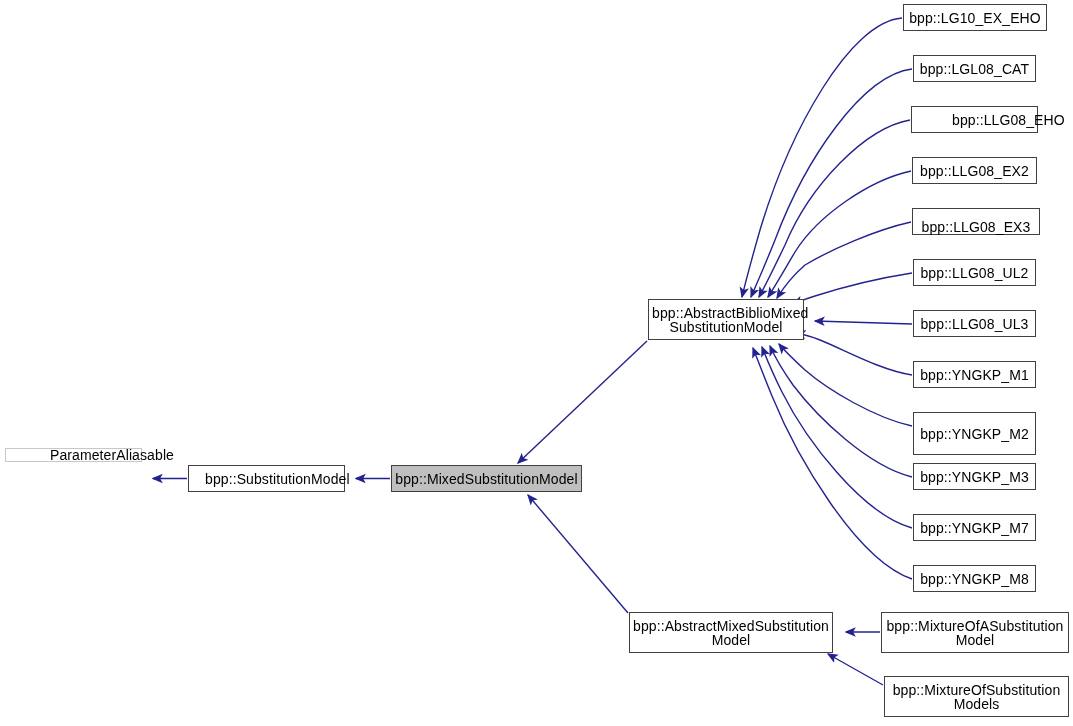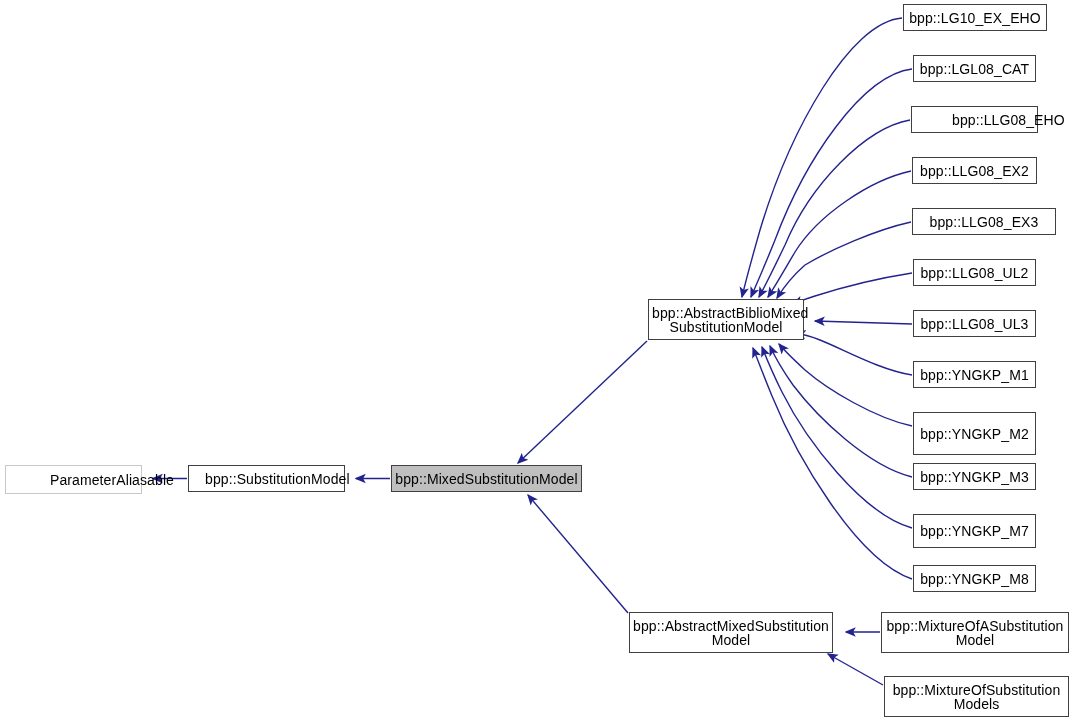--- a/index.html
+++ b/index.html
@@ -80,38 +80,38 @@
         <path d="M 912,426 C 875,418 828,390 805,370 C 792,358 784,350 779,344" fill="none" stroke="#23238e" stroke-width="1.4" marker-end="url(#arrowhead)"></path>
         <path d="M 912,477 C 868,466 818,418 793,385 C 781,368 774,355 770,346" fill="none" stroke="#23238e" stroke-width="1.4" marker-end="url(#arrowhead)"></path>
         <path d="M 912,528 C 862,514 806,440 782,392 C 772,372 766,357 762,347" fill="none" stroke="#23238e" stroke-width="1.4" marker-end="url(#arrowhead)"></path>
         <path d="M 912,579 C 856,560 796,455 772,396 C 763,374 757,358 753,348" fill="none" stroke="#23238e" stroke-width="1.4" marker-end="url(#arrowhead)"></path>
         <path d="M 880,632 L 846,632" fill="none" stroke="#23238e" stroke-width="1.4" marker-end="url(#arrowhead)"></path>
         <path d="M 883,685 L 828,654" fill="none" stroke="#23238e" stroke-width="1.4" marker-end="url(#arrowhead)"></path>
       </g>
   </svg>
 
   <div id="node-layer">
-      <div class="node external" style="left: 5px; top: 465px; width: 137px; height: 29px; padding-left: 44px;"><span class="label">ParameterAliasable</span></div>
+      <div class="node external" style="left: 5px; top: 448px; width: 137px; height: 14px; padding-left: 44px;"><span class="label">ParameterAliasable</span></div>
       <div class="node" style="left: 188px; top: 465px; width: 157px; height: 27px; padding-left: 16px;"><span class="label">bpp::SubstitutionModel</span></div>
       <div class="node current" style="left: 391px; top: 465px; width: 191px; height: 27px;"><span class="label">bpp::MixedSubstitutionModel</span></div>
       <div class="node" style="left: 648px; top: 299px; width: 156px; height: 41px;"><span class="label">bpp::AbstractBiblioMixed
 SubstitutionModel</span></div>
       <div class="node" style="left: 629px; top: 612px; width: 204px; height: 41px;"><span class="label">bpp::AbstractMixedSubstitution
 Model</span></div>
       <div class="node" style="left: 903px; top: 4px; width: 144px; height: 27px;"><span class="label">bpp::LG10_EX_EHO</span></div>
       <div class="node" style="left: 913px; top: 55px; width: 123px; height: 27px;"><span class="label">bpp::LGL08_CAT</span></div>
       <div class="node" style="left: 911px; top: 106px; width: 127px; height: 27px; padding-left: 40px;"><span class="label">bpp::LLG08_EHO</span></div>
       <div class="node" style="left: 912px; top: 157px; width: 125px; height: 27px;"><span class="label">bpp::LLG08_EX2</span></div>
-      <div class="node" style="left: 912px; top: 208px; width: 144px; height: 27px;"><span class="label">bpp::LLG08_EX3</span></div>
+      <div class="node" style="left: 912px; top: 208px; width: 128px; height: 27px; align-items: flex-end;"><span class="label">bpp::LLG08_EX3</span></div>
       <div class="node" style="left: 913px; top: 259px; width: 123px; height: 27px;"><span class="label">bpp::LLG08_UL2</span></div>
       <div class="node" style="left: 913px; top: 310px; width: 123px; height: 27px;"><span class="label">bpp::LLG08_UL3</span></div>
       <div class="node" style="left: 913px; top: 361px; width: 123px; height: 27px;"><span class="label">bpp::YNGKP_M1</span></div>
       <div class="node" style="left: 913px; top: 412px; width: 123px; height: 43px;"><span class="label">bpp::YNGKP_M2</span></div>
       <div class="node" style="left: 913px; top: 463px; width: 123px; height: 27px;"><span class="label">bpp::YNGKP_M3</span></div>
-      <div class="node" style="left: 913px; top: 514px; width: 123px; height: 34px;"><span class="label">bpp::YNGKP_M7</span></div>
+      <div class="node" style="left: 913px; top: 514px; width: 123px; height: 27px;"><span class="label">bpp::YNGKP_M7</span></div>
       <div class="node" style="left: 913px; top: 565px; width: 123px; height: 27px;"><span class="label">bpp::YNGKP_M8</span></div>
       <div class="node" style="left: 881px; top: 612px; width: 188px; height: 41px;"><span class="label">bpp::MixtureOfASubstitution
 Model</span></div>
       <div class="node" style="left: 884px; top: 676px; width: 185px; height: 41px;"><span class="label">bpp::MixtureOfSubstitution
 Models</span></div>
     </div>
 
 </div>
 
 </body></html>

